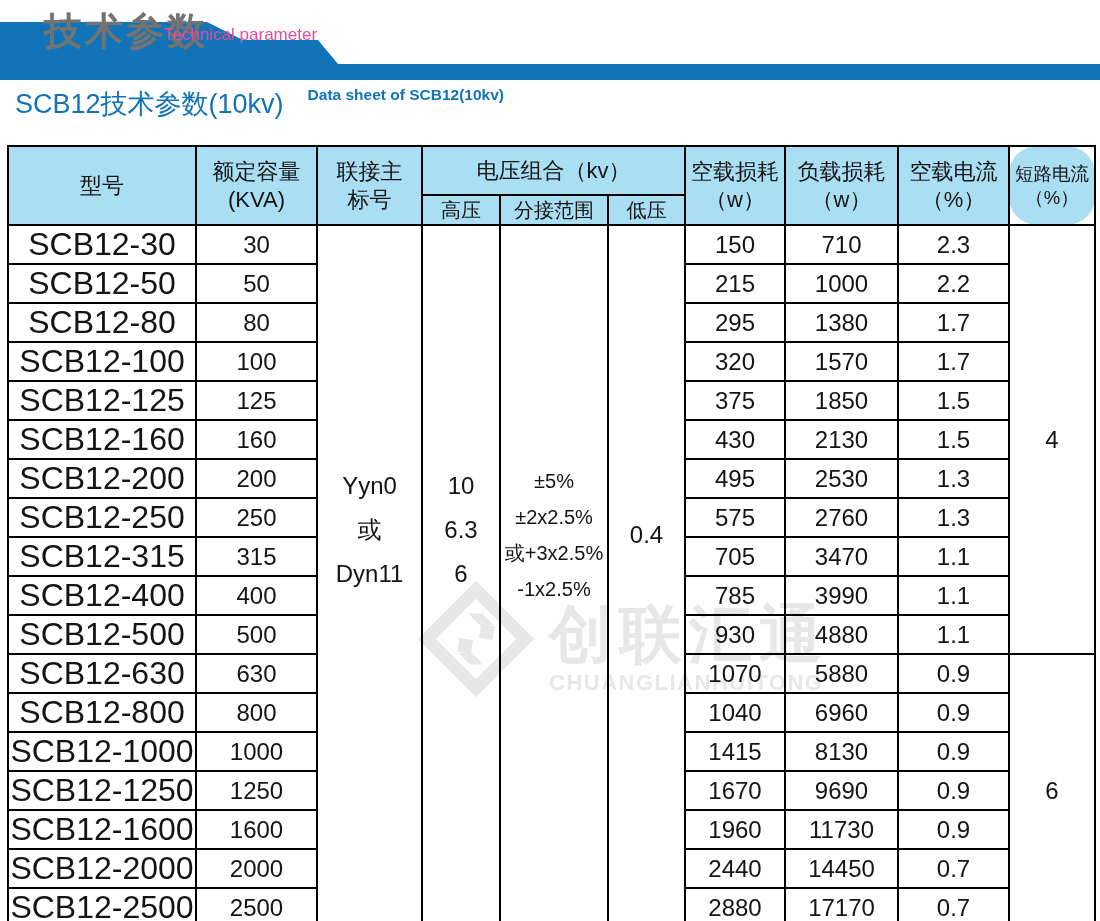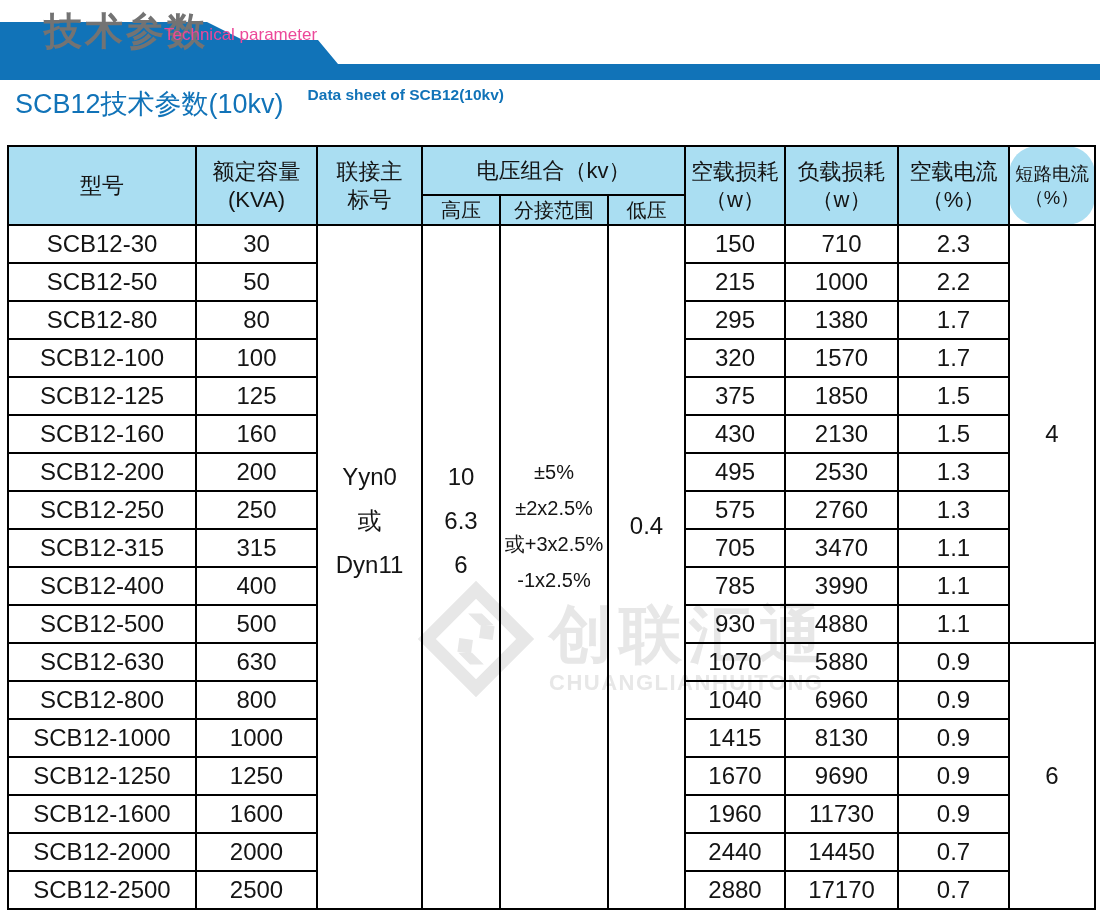--- a/index.html
+++ b/index.html
@@ -35,21 +35,21 @@
   
   .table-wrap{position:absolute;left:7px;top:145px;z-index:1;}
   table{border-collapse:collapse;table-layout:fixed;width:1087px;background:transparent;}
   th,td{border:2px solid #000;text-align:center;vertical-align:middle;padding:0;background:transparent;}
   table{border:2px solid #a3a3a3;}
   thead th{background:var(--hdr);font-weight:normal;font-size:22px;line-height:1.25;}
   thead tr.hrow1 th{height:49px;}
   thead tr.hrow2 th{height:30px;font-size:20px;}
   thead th.small-hdr{font-size:18.5px;border-radius:28px;}
   tbody td{height:38px;font-size:24px;}
-  td.c-model{font-size:24px;margin-left:28px;}
+  td.c-model{font-size:32px;margin-left:28px;}
   td.c-num{font-size:24px;}
   td.c-merge3{font-size:24px;line-height:44px;padding-bottom:92px;border-radius:28px;}
   td.c-tap{font-size:20px;line-height:36px;padding-bottom:82px;}
   td.c-lv{font-size:24px;padding-bottom:82px;}
   td.c-sc{font-size:24px;}
 </style>
 </head>
 <body>
 
 <div class="page">

